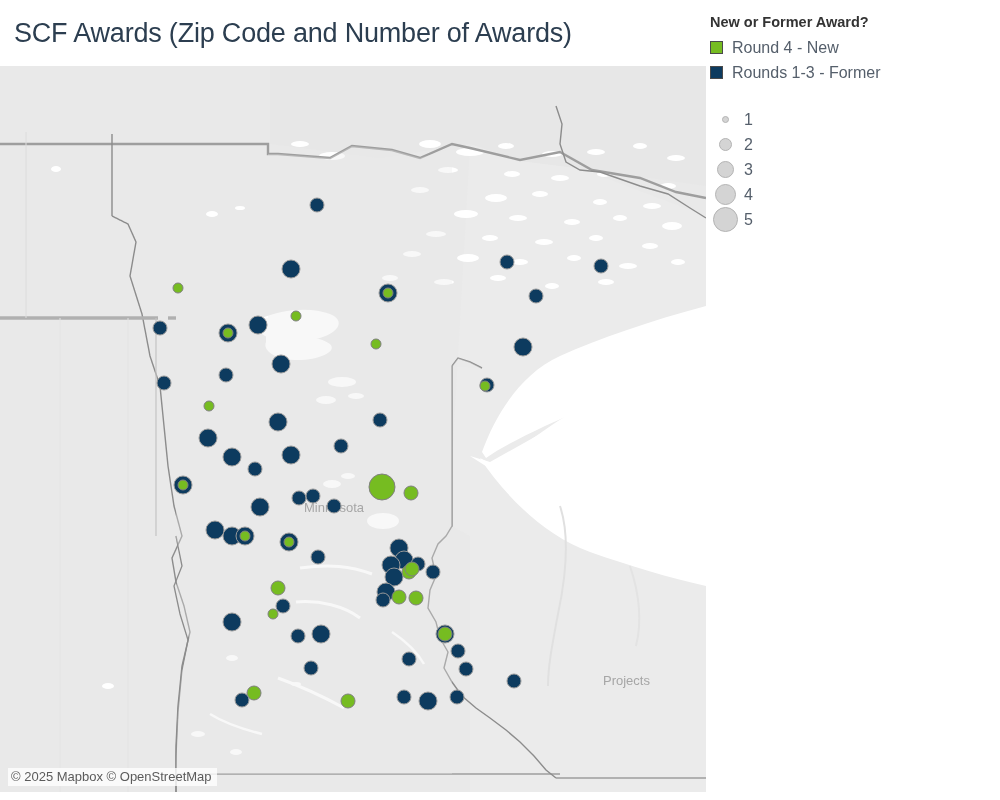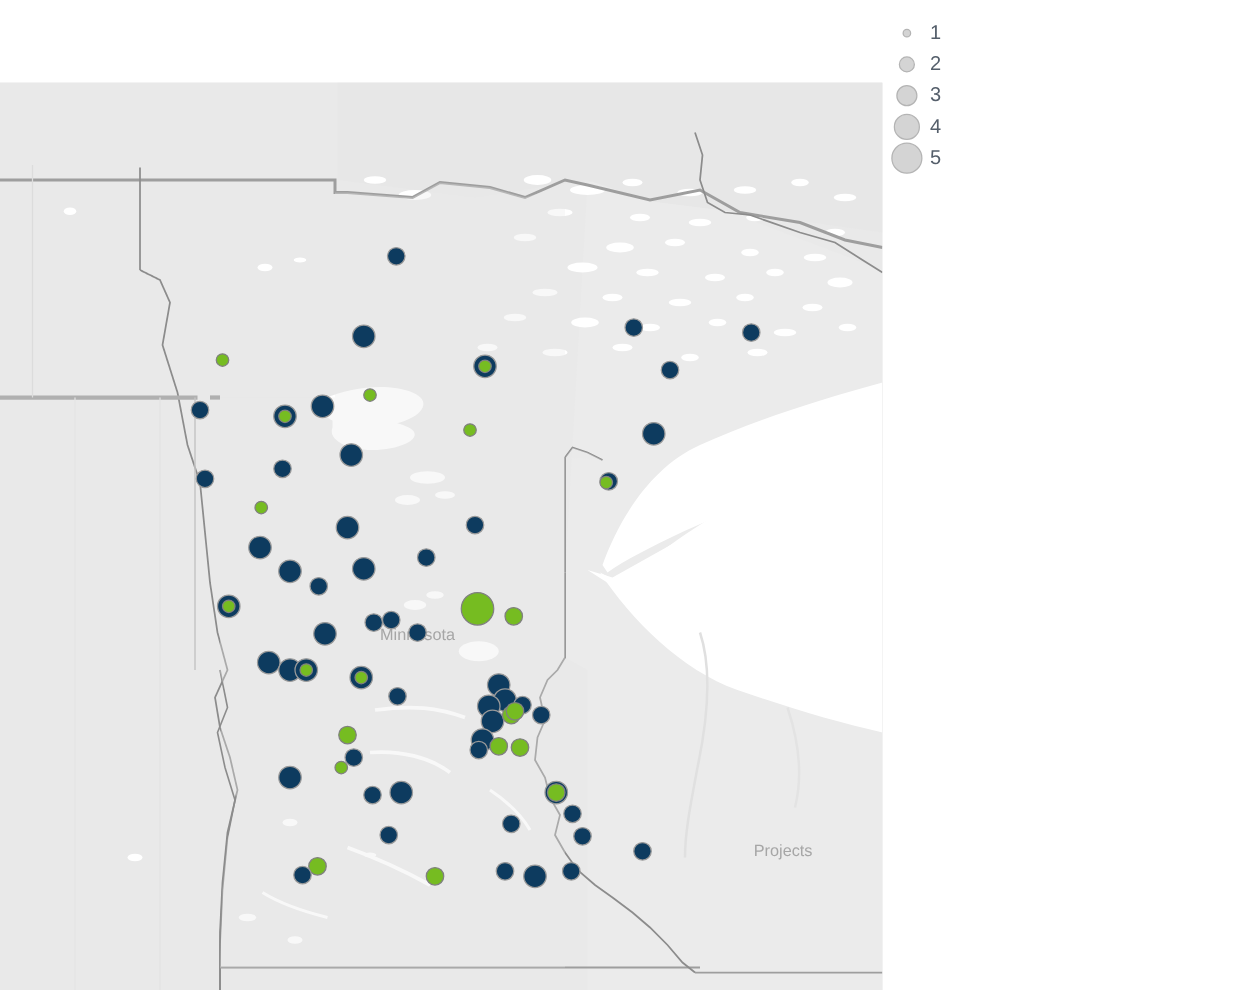--- a/index.html
+++ b/index.html
@@ -118,20 +118,21 @@
     font-size: 16px;
     color: #555f6b;
     margin-left: 4px;
   }
 </style>
 </head>
 <body>
 
 <div id="root">
 
+  <div id="viz-title">SCF Awards (Zip Code and Number of Awards)</div>
 
   <div id="map-panel">
     <svg id="map-canvas" viewBox="0 0 706 726">
       <defs>
         <clipPath id="clipAll">
             <rect x="0" y="0" width="706" height="726"></rect>
           </clipPath>
       </defs>
       <g clip-path="url(#clipAll)">
 
@@ -337,24 +338,38 @@
         <div class="marker newaw" title="Round 4 - New — 1" style="width: 11px; height: 11px; left: 228px; top: 267px; z-index: 89;"></div>
         <div class="marker newaw" title="Round 4 - New — 1" style="width: 11px; height: 11px; left: 376px; top: 278px; z-index: 89;"></div>
         <div class="marker newaw" title="Round 4 - New — 1" style="width: 11px; height: 11px; left: 485px; top: 320px; z-index: 89;"></div>
         <div class="marker newaw" title="Round 4 - New — 1" style="width: 11px; height: 11px; left: 209px; top: 340px; z-index: 89;"></div>
         <div class="marker newaw" title="Round 4 - New — 1" style="width: 11px; height: 11px; left: 183px; top: 419px; z-index: 89;"></div>
         <div class="marker newaw" title="Round 4 - New — 1" style="width: 11px; height: 11px; left: 245px; top: 470px; z-index: 89;"></div>
         <div class="marker newaw" title="Round 4 - New — 1" style="width: 11px; height: 11px; left: 289px; top: 476px; z-index: 89;"></div>
         <div class="marker newaw" title="Round 4 - New — 1" style="width: 11px; height: 11px; left: 273px; top: 548px; z-index: 89;"></div>
       </div>
 
+    <div id="attribution">© 2025 Mapbox © OpenStreetMap</div>
   </div>
 
   <div id="legend-col">
 
+    <div class="legend-block" id="color-legend">
+      <div class="legend-title">New or Former Award?</div>
+      <div id="color-legend-rows">
+          <div class="legend-row">
+            <div class="swatch-box" style="background: rgb(118, 188, 33);"></div>
+            <div class="legend-label">Round 4 - New</div>
+          </div>
+          <div class="legend-row">
+            <div class="swatch-box" style="background: rgb(13, 59, 95);"></div>
+            <div class="legend-label">Rounds 1-3 - Former</div>
+          </div>
+        </div>
+    </div>
 
     <div class="legend-block" id="size-legend">
       <div id="size-legend-rows">
           <div class="legend-row">
             <div class="size-slot">
               <div class="size-circle" style="width: 7px; height: 7px;"></div>
             </div>
             <div class="size-label">1</div>
           </div>
           <div class="legend-row">

